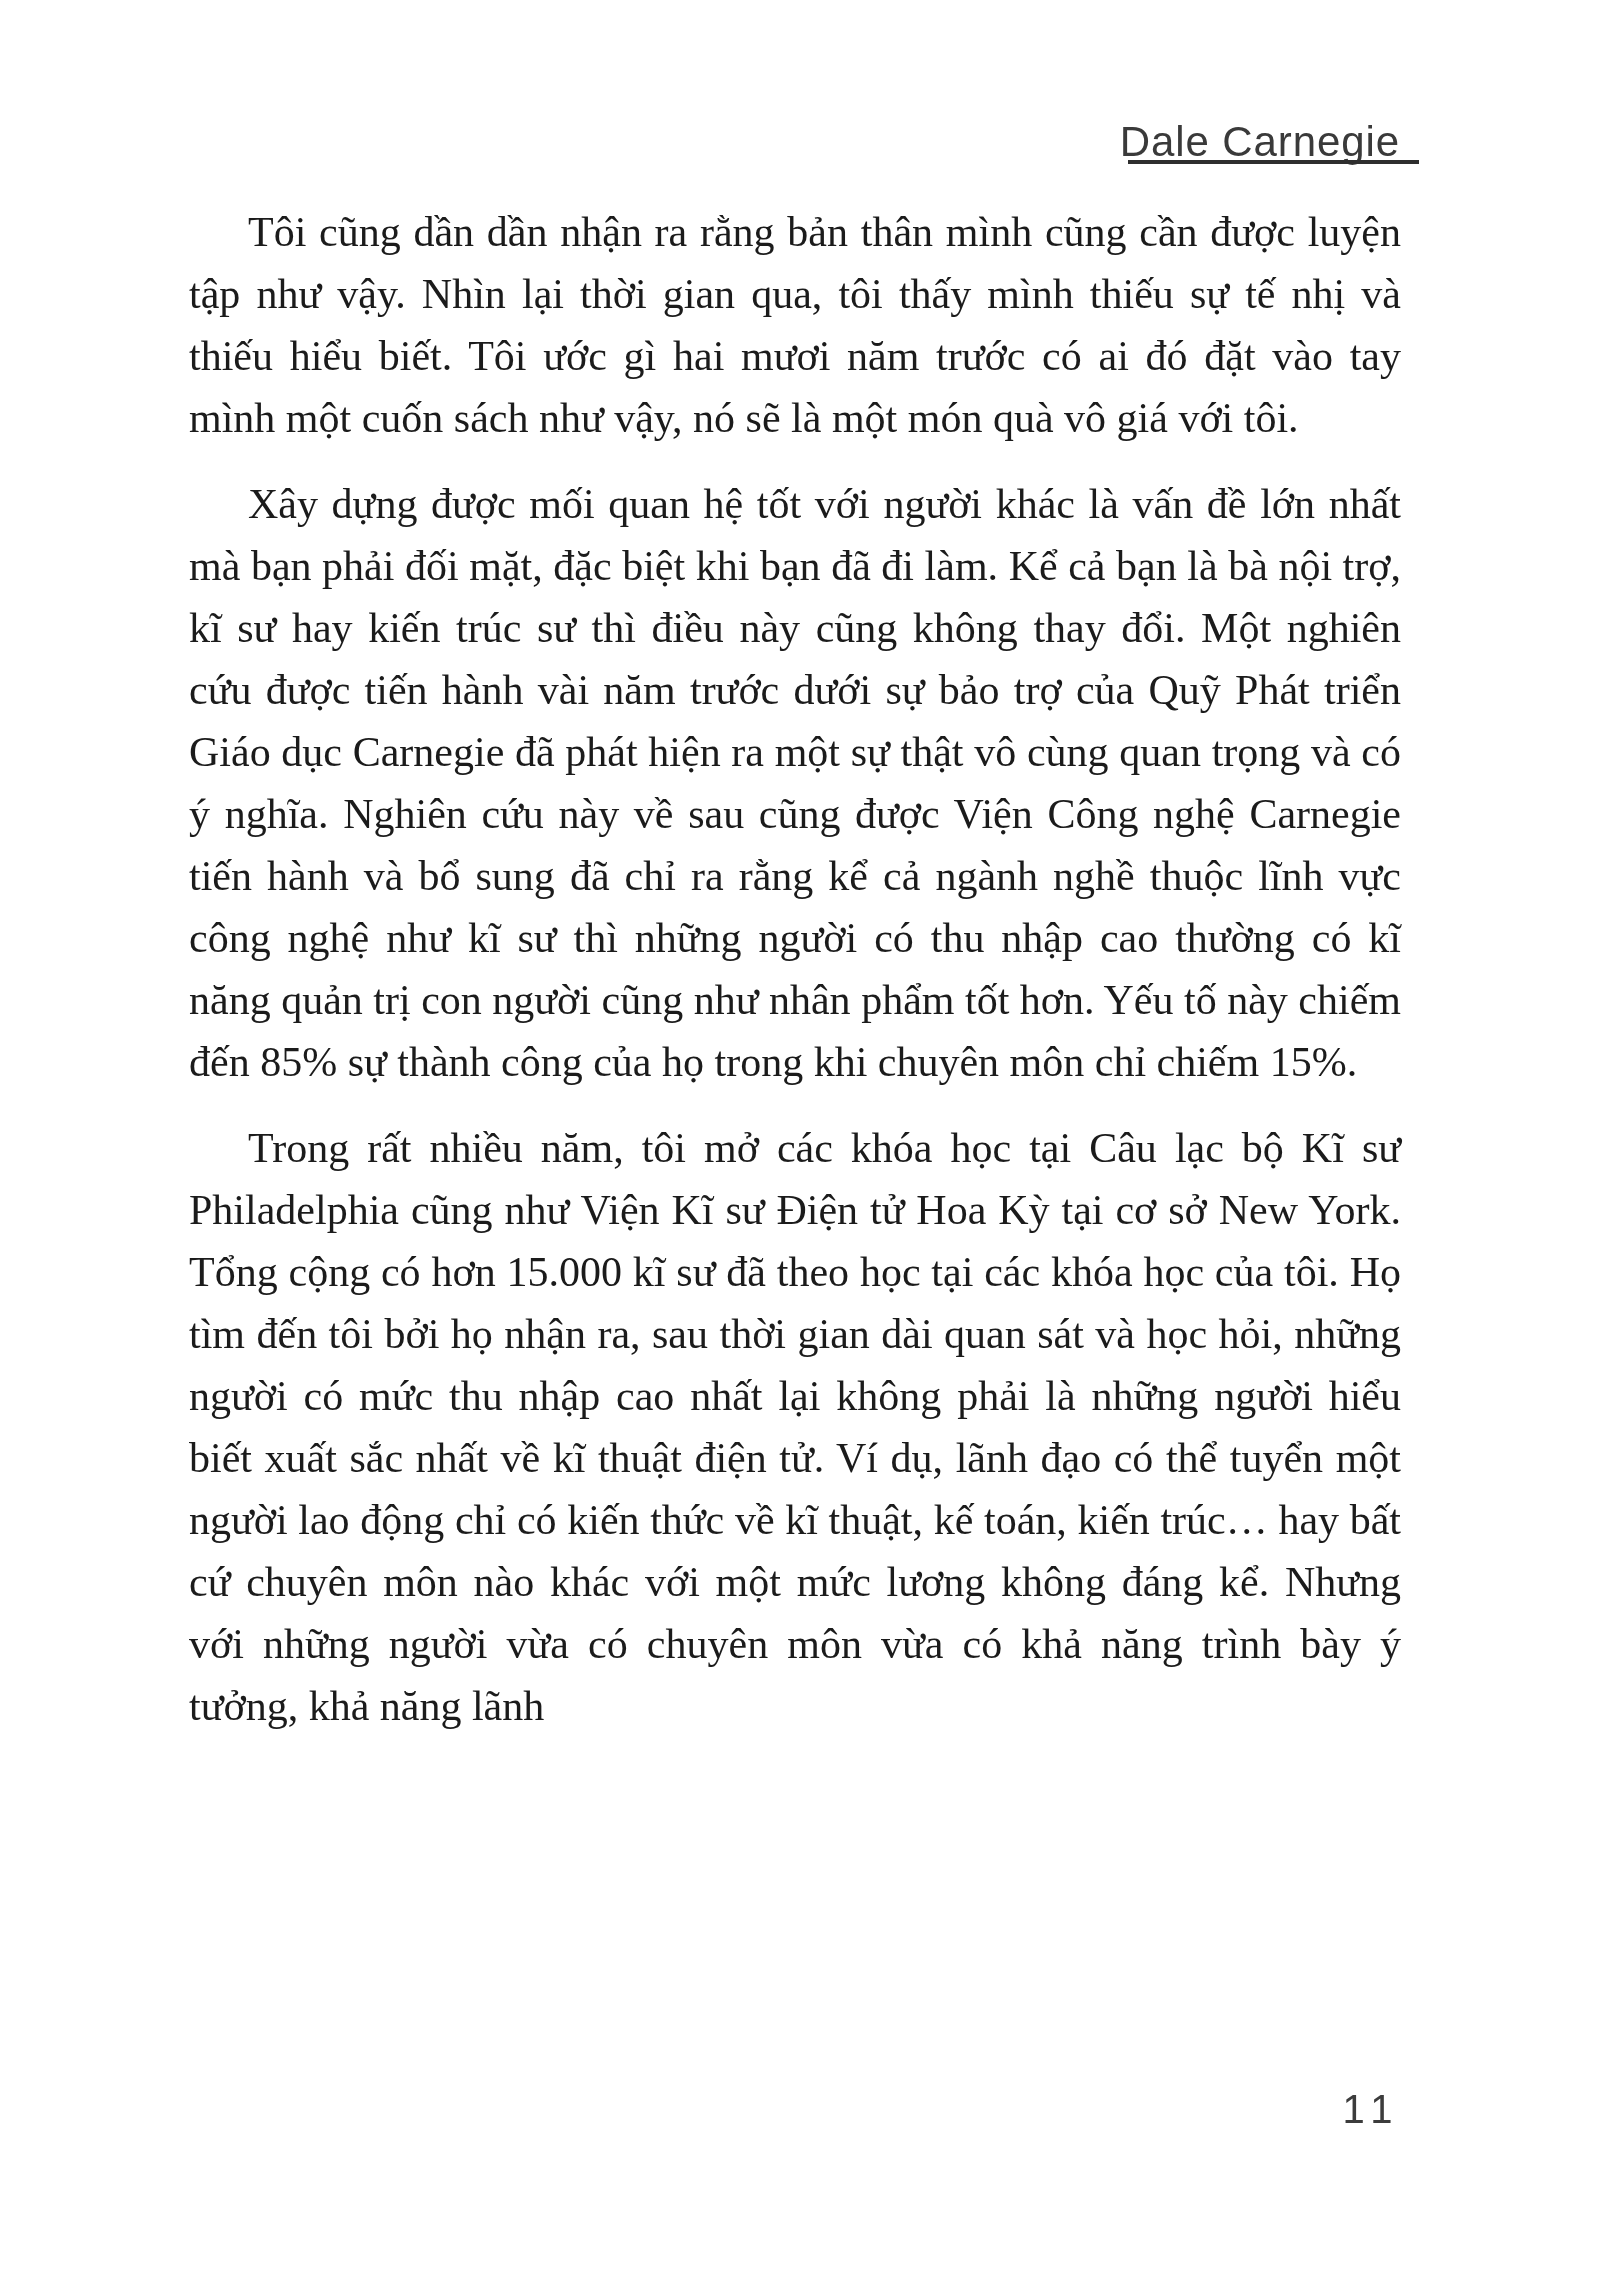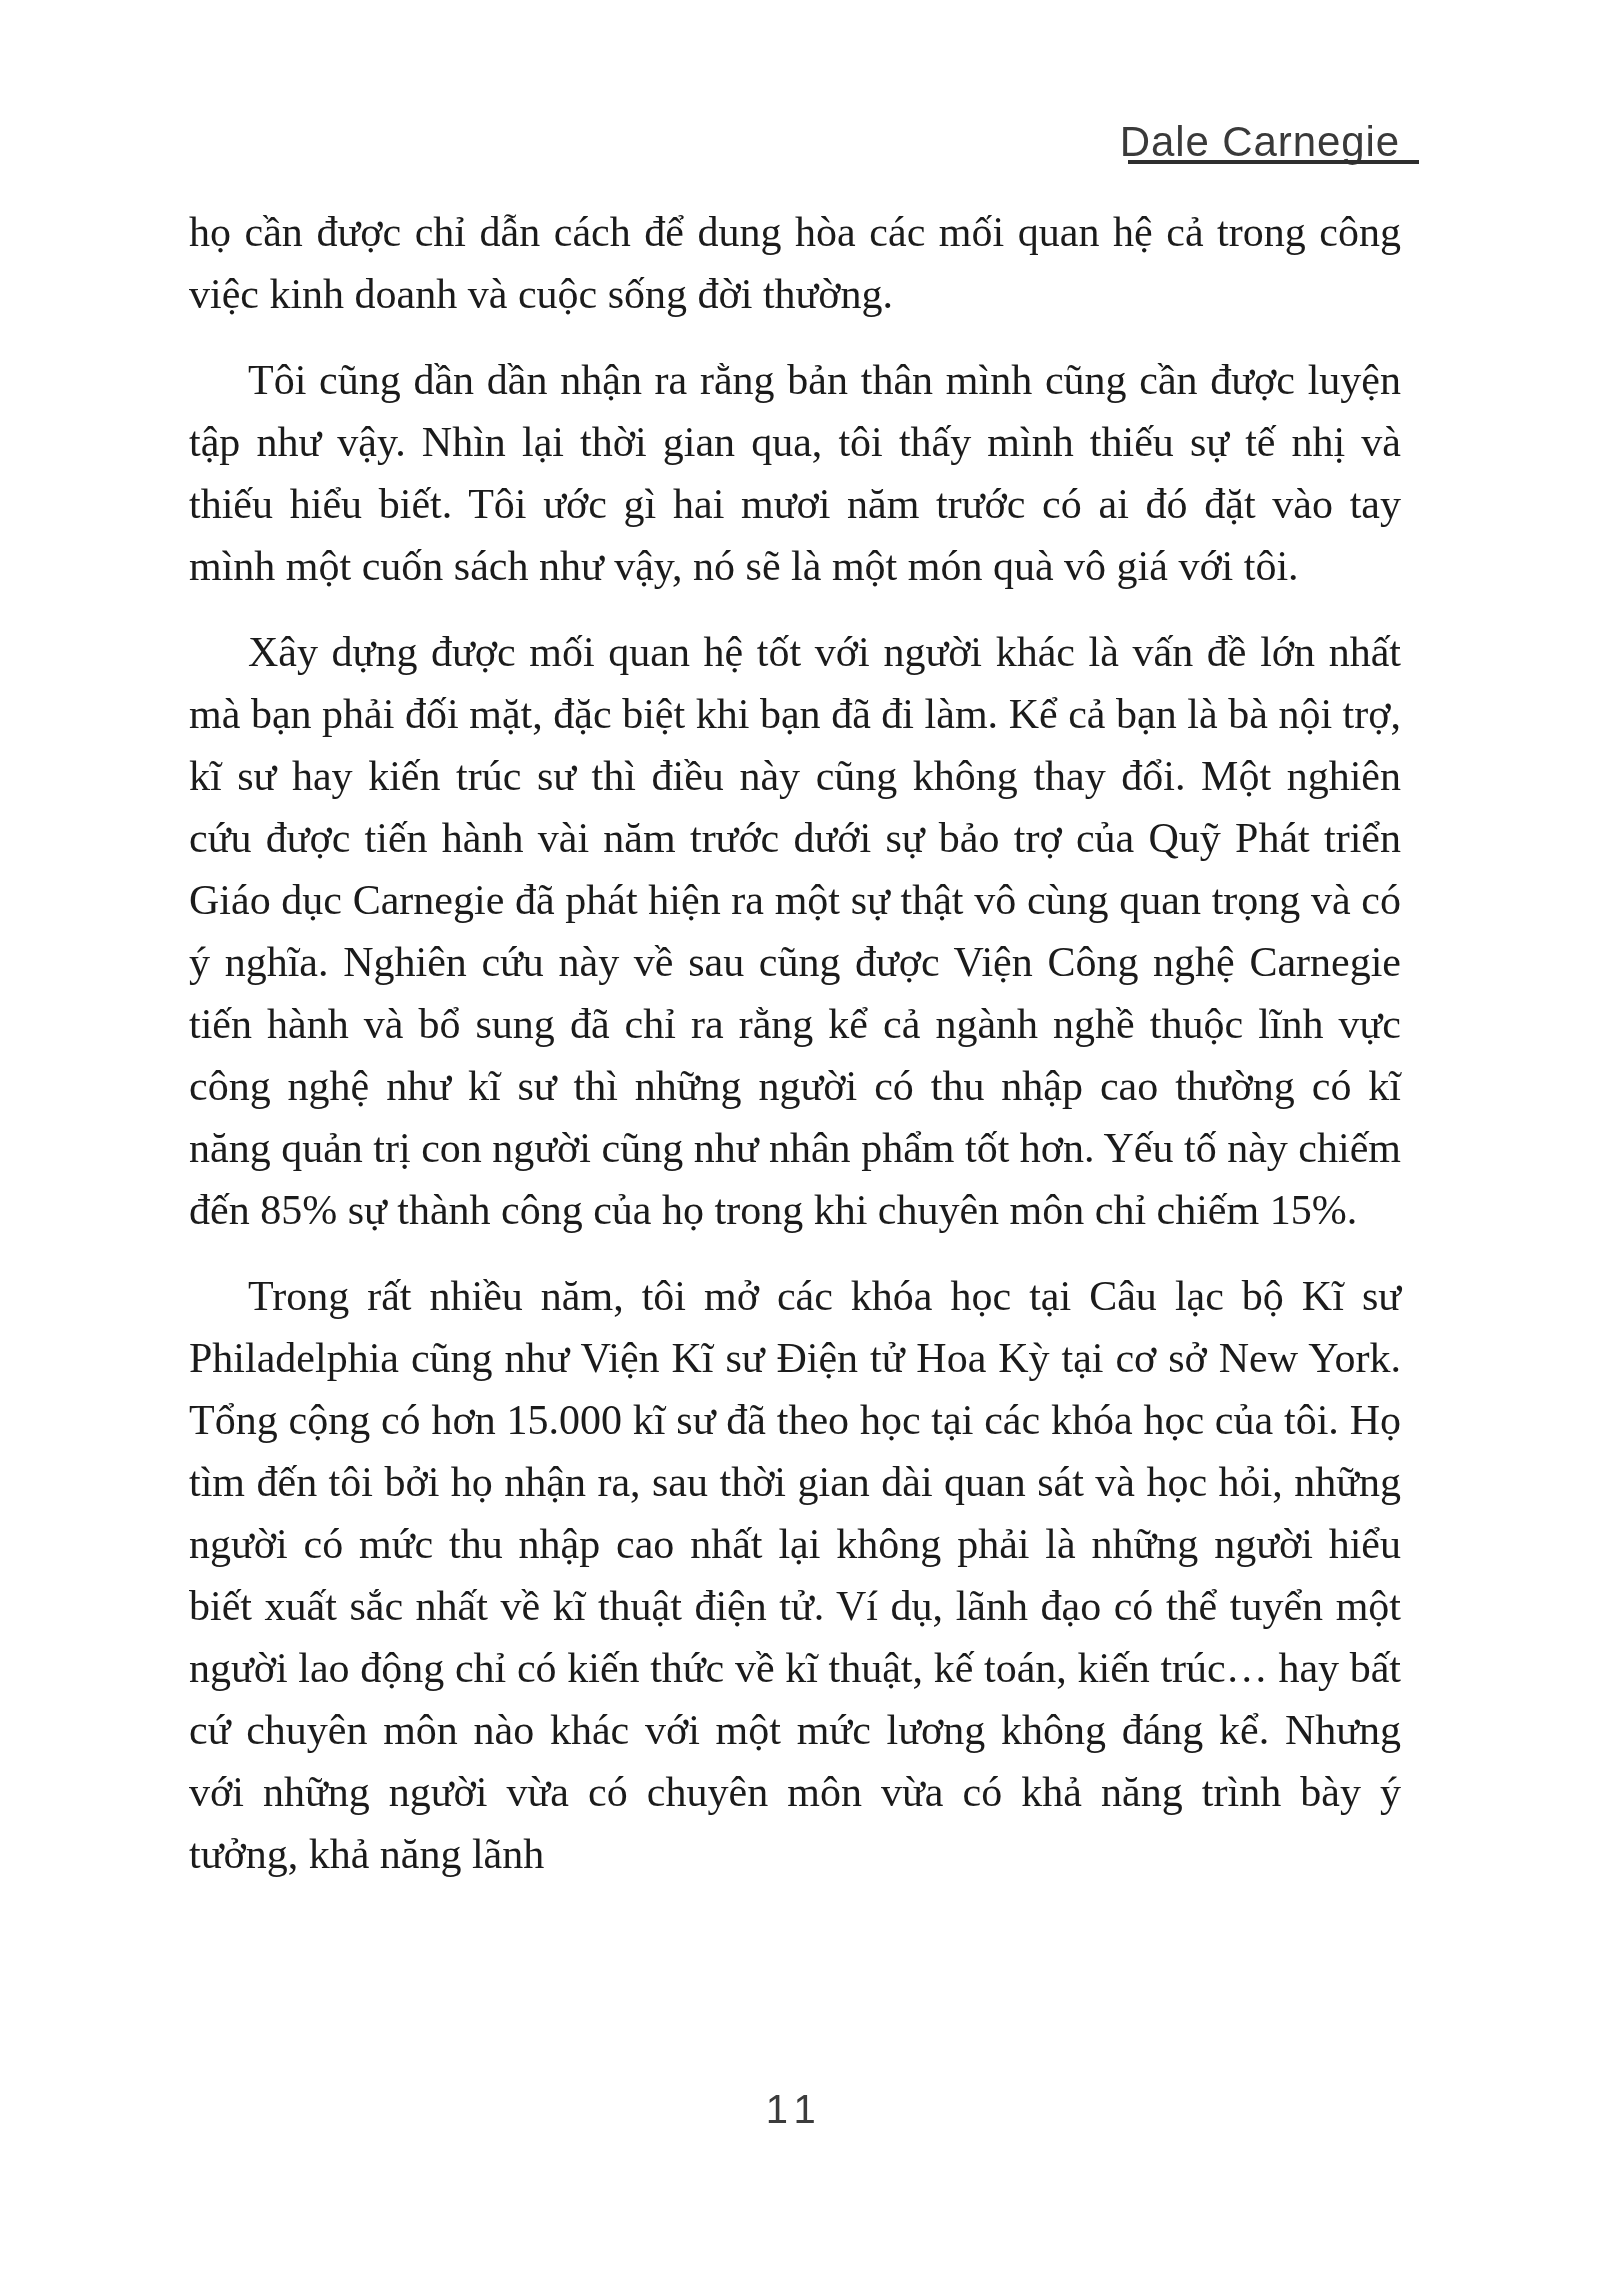--- a/index.html
+++ b/index.html
@@ -57,40 +57,39 @@
   }
   .body-text p.no-indent {
     text-indent: 0;
   }
   
   .page-number {
     position: absolute;
     left: 189px;
     top: 2087px;
     width: 1212px;
-    text-align: center;
+    text-align: right;
     font-family: "Liberation Sans", sans-serif;
     font-weight: 300;
     font-size: 40px;
     letter-spacing: 8.5px;
     color: #3c3c3c;
   }
 </style>
 </head>
 <body>
 
 <div class="page">
 
   <header>
     <div class="running-title">Dale Carnegie</div>
     <div class="running-rule"></div>
   </header>
 
   <main class="body-text">
-    <p class="no-indent">họ cần được chỉ dẫn cách để dung hòa các mối quan hệ cả trong công việc kinh doanh và cuộc sống đời thường.</p>
     <p>Tôi cũng dần dần nhận ra rằng bản thân mình cũng cần được luyện tập như vậy. Nhìn lại thời gian qua, tôi thấy mình thiếu sự tế nhị và thiếu hiểu biết. Tôi ước gì hai mươi năm trước có ai đó đặt vào tay mình một cuốn sách như vậy, nó sẽ là một món quà vô giá với tôi.</p>
     <p>Xây dựng được mối quan hệ tốt với người khác là vấn đề lớn nhất mà bạn phải đối mặt, đặc biệt khi bạn đã đi làm. Kể cả bạn là bà nội trợ, kĩ sư hay kiến trúc sư thì điều này cũng không thay đổi. Một nghiên cứu được tiến hành vài năm trước dưới sự bảo trợ của Quỹ Phát triển Giáo dục Carnegie đã phát hiện ra một sự thật vô cùng quan trọng và có ý nghĩa. Nghiên cứu này về sau cũng được Viện Công nghệ Carnegie tiến hành và bổ sung đã chỉ ra rằng kể cả ngành nghề thuộc lĩnh vực công nghệ như kĩ sư thì những người có thu nhập cao thường có kĩ năng quản trị con người cũng như nhân phẩm tốt hơn. Yếu tố này chiếm đến 85% sự thành công của họ trong khi chuyên môn chỉ chiếm 15%.</p>
     <p>Trong rất nhiều năm, tôi mở các khóa học tại Câu lạc bộ Kĩ sư Philadelphia cũng như Viện Kĩ sư Điện tử Hoa Kỳ tại cơ sở New York. Tổng cộng có hơn 15.000 kĩ sư đã theo học tại các khóa học của tôi. Họ tìm đến tôi bởi họ nhận ra, sau thời gian dài quan sát và học hỏi, những người có mức thu nhập cao nhất lại không phải là những người hiểu biết xuất sắc nhất về kĩ thuật điện tử. Ví dụ, lãnh đạo có thể tuyển một người lao động chỉ có kiến thức về kĩ thuật, kế toán, kiến trúc… hay bất cứ chuyên môn nào khác với một mức lương không đáng kể. Nhưng với những người vừa có chuyên môn vừa có khả năng trình bày ý tưởng, khả năng lãnh</p>
   </main>
 
   <footer>
     <div class="page-number">11</div>
   </footer>
 
 </div>

